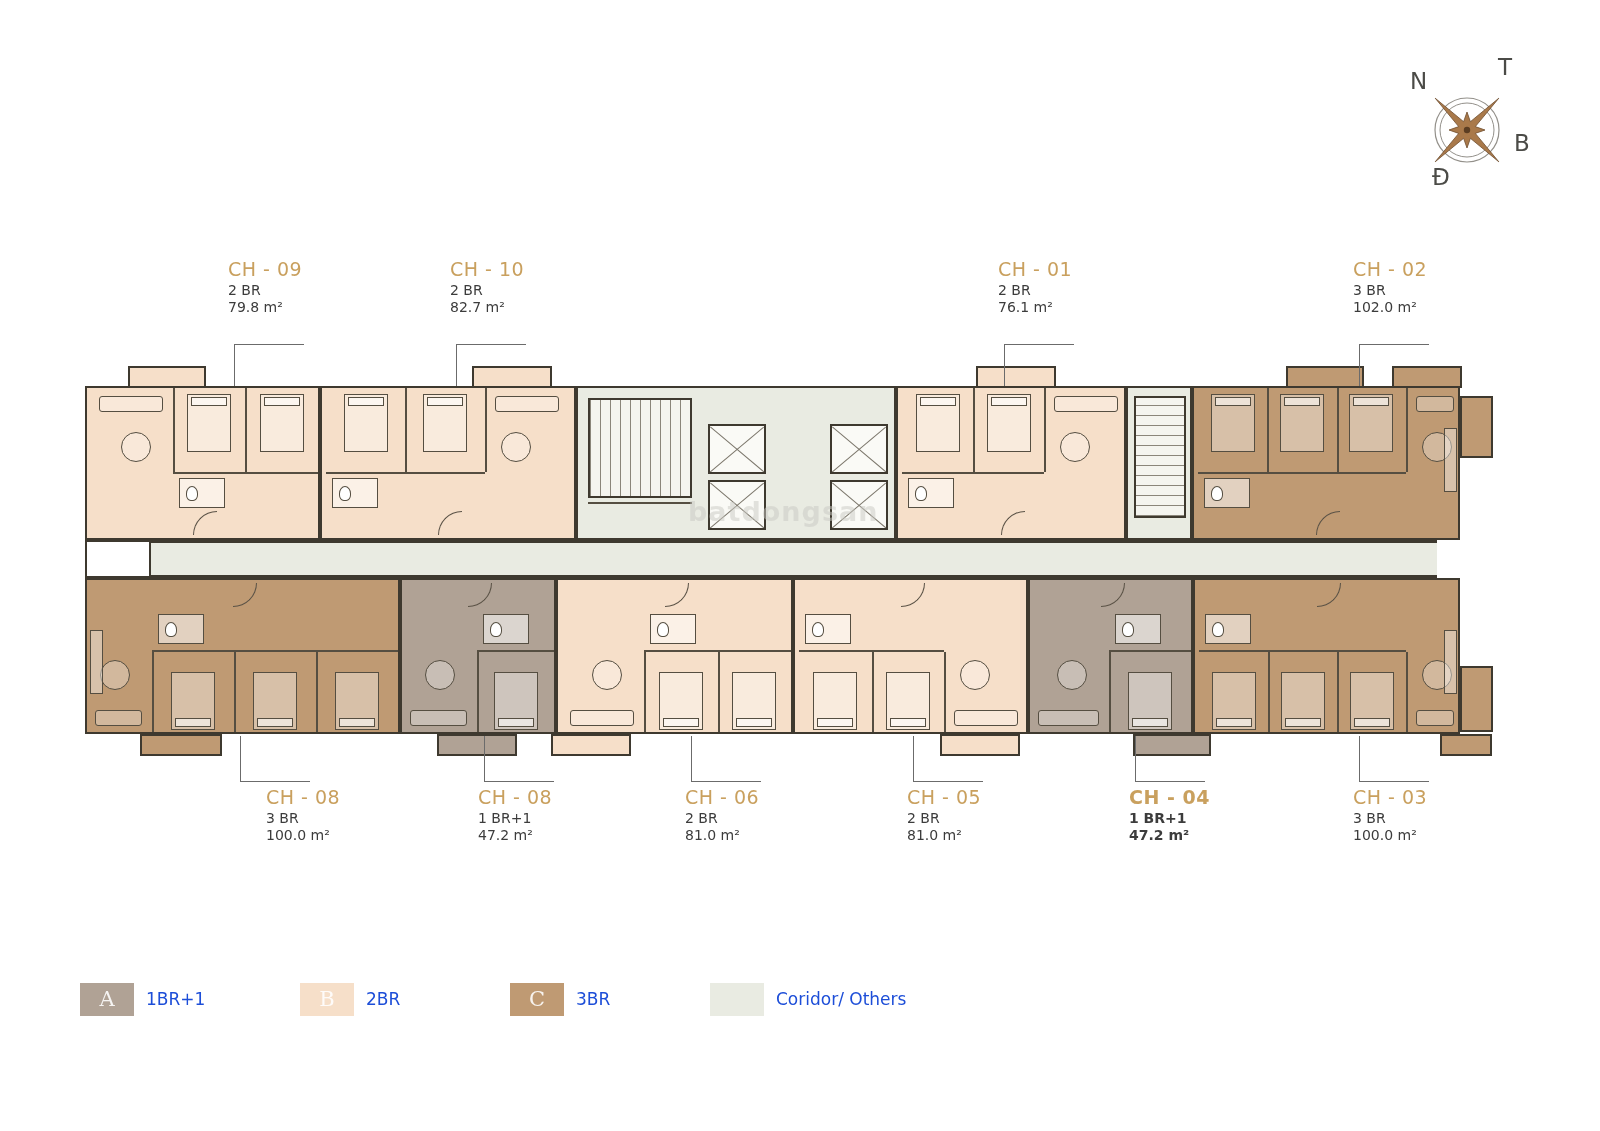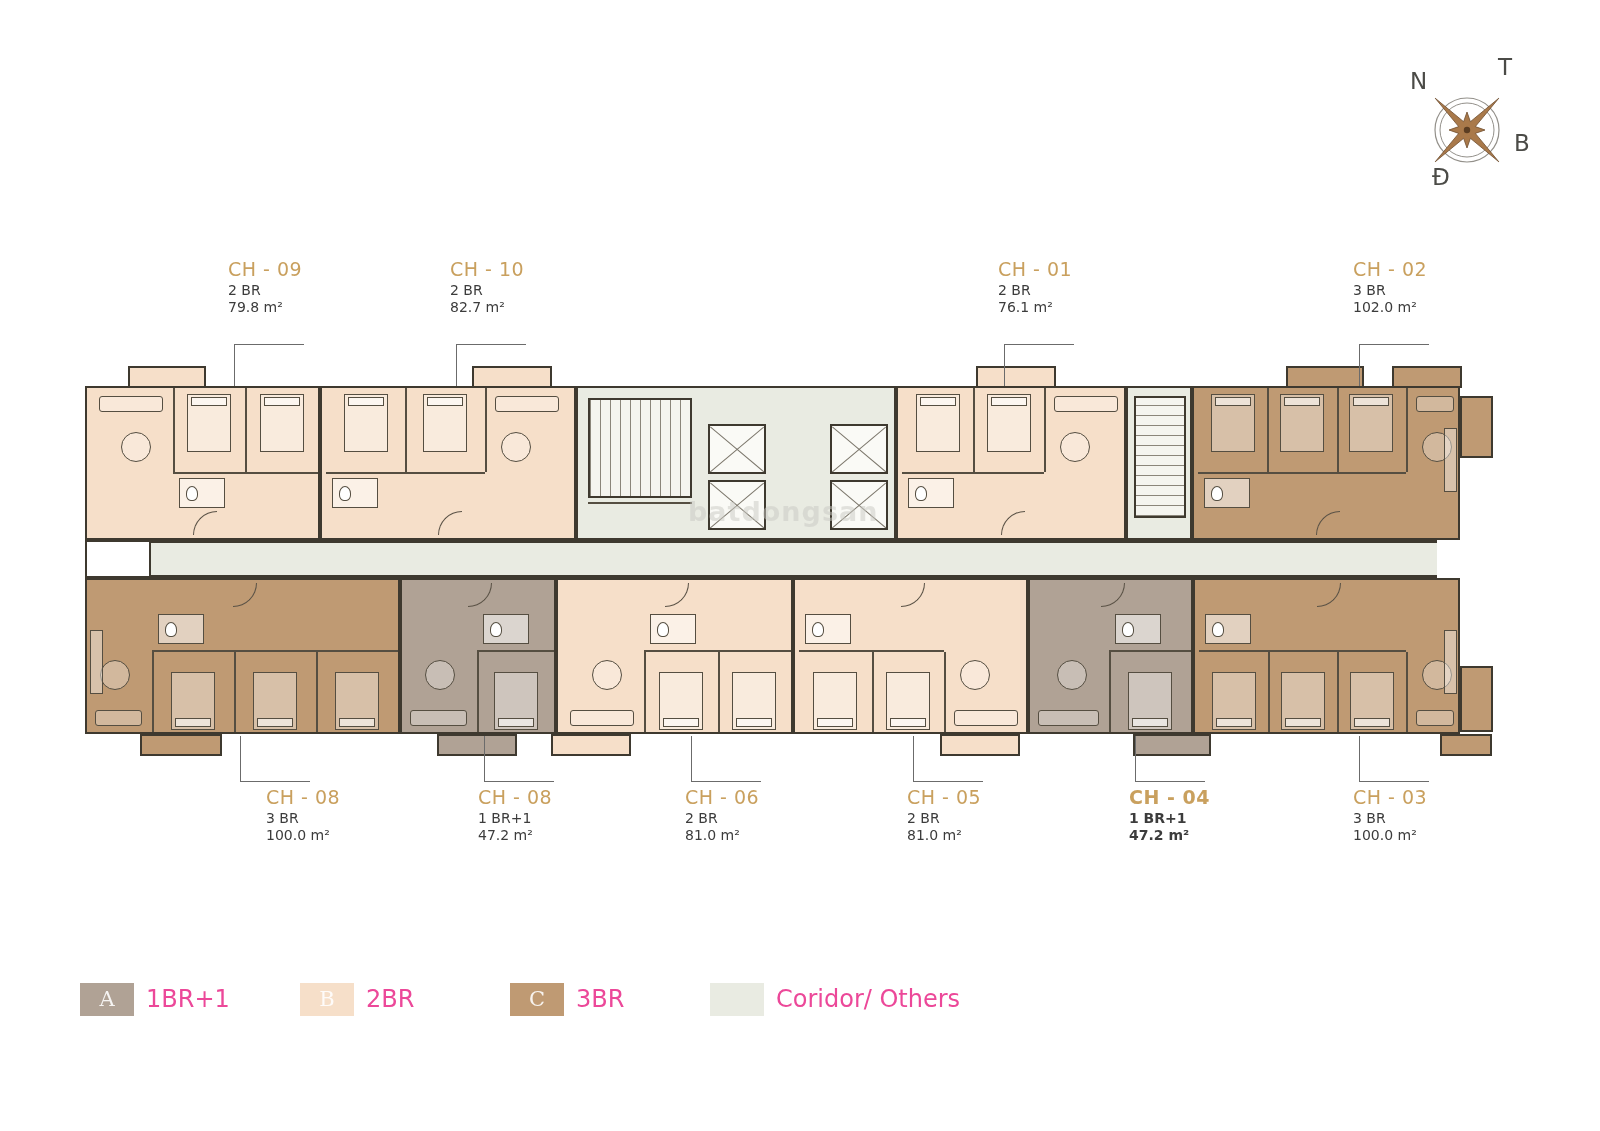--- a/index.html
+++ b/index.html
@@ -65,21 +65,21 @@
   .watermark{position:absolute;left:688px;top:496px;font-size:27px;font-weight:bold;
              color:#c9c9c3;opacity:.5;letter-spacing:1px;}
 
   
   .legend-title{position:absolute;left:80px;top:944px;font-size:21px;font-weight:700;
                 color:#343434;letter-spacing:.5px;}
   .legend-row{position:absolute;left:80px;top:982px;width:1100px;height:40px;}
   .legend-item{position:absolute;top:0;height:34px;display:flex;align-items:center;}
   .swatch{width:54px;height:33px;display:flex;align-items:center;justify-content:center;
           font-family:"DejaVu Serif","Liberation Serif",serif;font-size:21px;color:rgba(255,255,255,.88);}
-  .legend-label{margin-left:12px;font-size:24px;color:#ec4899;}
+  .legend-label{margin-left:12px;font-size:17px;color:#1d4ed8;}
 </style>
 </head>
 <body>
 
 <div class="page" style="--gold: #B1862C; --label_gold: #C9A05E; --wall: #3E392F; --wall2: #554E41; --one_br: #B0A295; --two_br: #F6DFC9; --three_br: #BF9A73; --corridor: #E9EBE2;">
 
 
   <div class="compass">
     <svg width="150" height="150" viewBox="0 0 150 150">
       <g transform="translate(5,10)">

